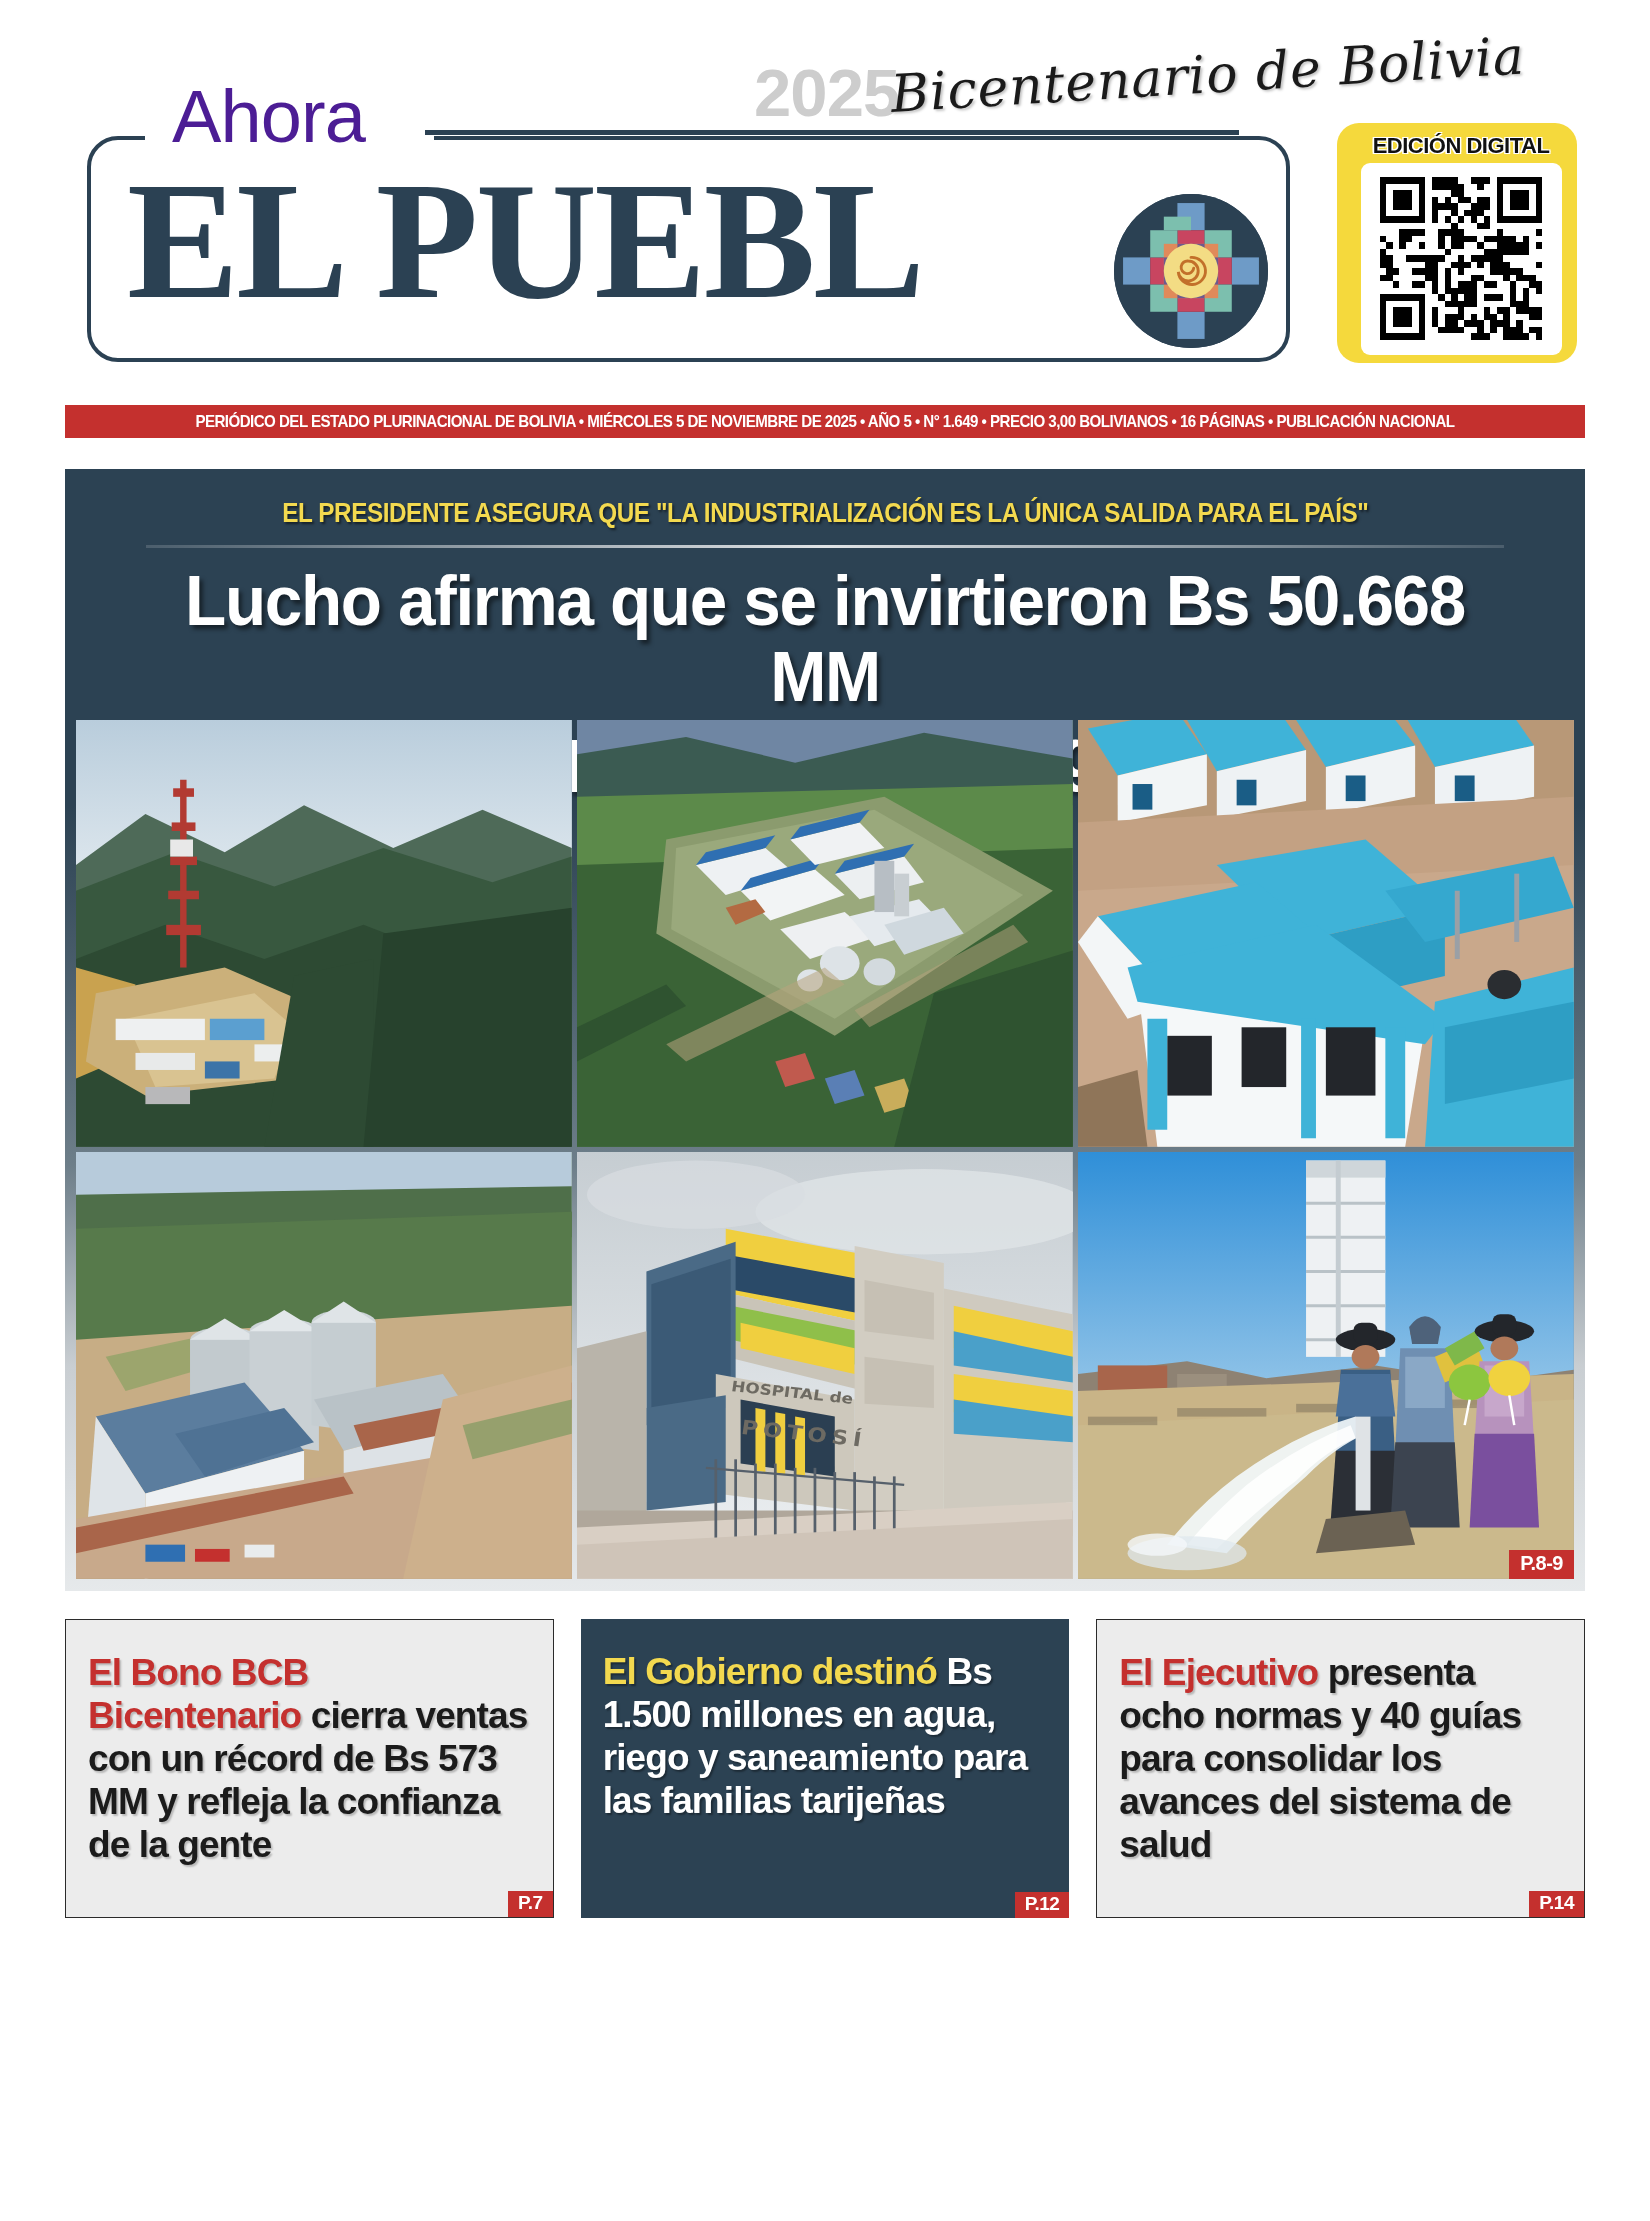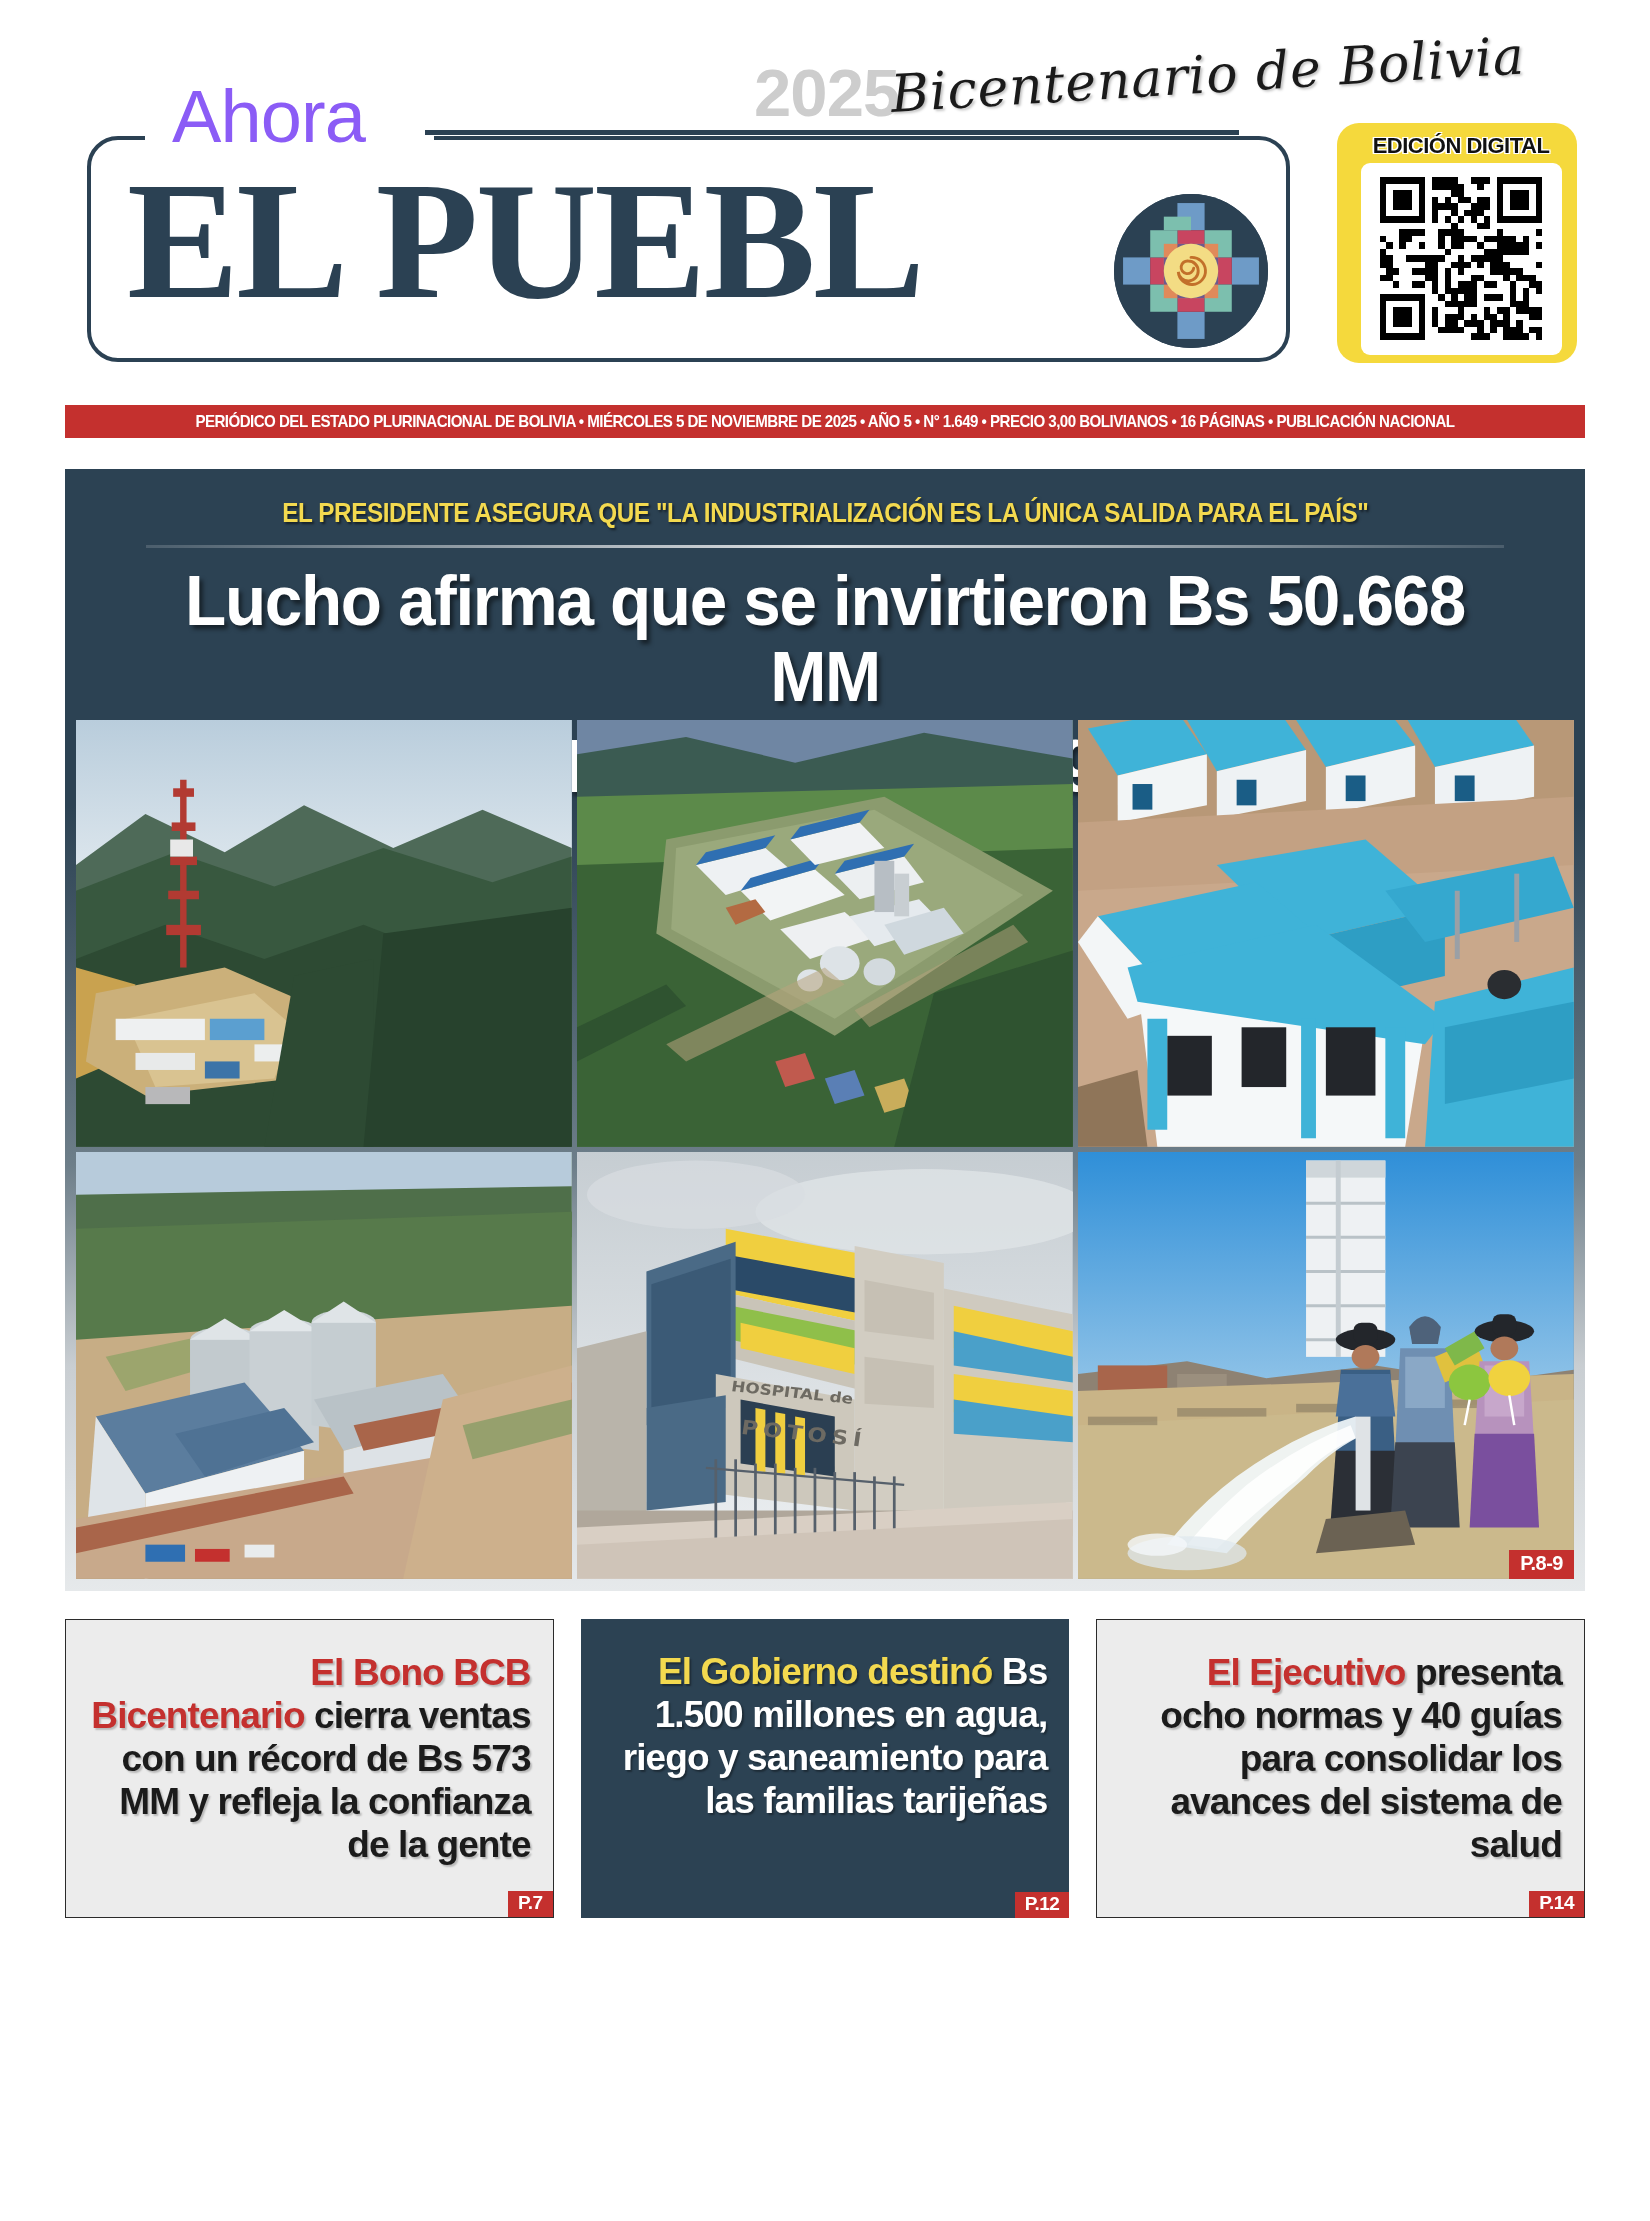--- a/index.html
+++ b/index.html
@@ -18,21 +18,21 @@
     position:absolute;left:87px;top:136px;width:1203px;height:226px;
     border:4.5px solid #2b4153;border-radius:31px;box-sizing:border-box;
     background:#fff;
   }
   
   .mast-gap{
     position:absolute;left:145px;top:127px;width:289px;height:20px;background:#fff;
   }
   .ahora{
     position:absolute;left:172px;top:80px;
-    font-size:74px;line-height:74px;font-weight:400;color:#8b5cf6;
+    font-size:74px;line-height:74px;font-weight:400;color:#4c1d95;
     letter-spacing:-0.9px;
     font-family:"Liberation Sans", sans-serif;
   }
   .ahora-rule{
     position:absolute;left:425px;top:130px;width:814px;height:4.5px;background:#2b4153;
   }
   .year2025{
     position:absolute;left:754px;top:52px;
     font-size:67px;line-height:67px;font-weight:700;color:#cdcdcd;
     letter-spacing:-0.9px;
@@ -127,21 +127,21 @@
     position:absolute;right:0;bottom:0;background:#c4302e;color:#fff;
     font-size:20px;font-weight:700;padding:2.7px 11px 3.6px 11px;letter-spacing:-0.5px;
   }
 
   
   .boxes{
     position:absolute;left:65px;top:1619px;width:1520px;height:299px;
     display:grid;grid-template-columns:1fr 1fr 1fr;gap:27px;
   }
   .box{position:relative;box-sizing:border-box;padding:31px 22px 22px 22px;
-       text-align:right;overflow:hidden;}
+       text-align:left;overflow:hidden;}
   .box.light{background:#ececec;border:1.8px solid #2b2b2b;}
   .box.dark{background:#2c4253;}
   .box-title{
     font-size:37px;line-height:43px;font-weight:700;letter-spacing:-0.9px;
     font-family:"Liberation Sans Narrow","Liberation Sans",sans-serif;
   }
   .box.light .box-title{color:#1b1b1b;text-shadow:1.8px 1.8px 1.8px rgba(0,0,0,.22);}
   .box.dark .box-title{color:#ffffff;text-shadow:1.8px 1.8px 1.8px rgba(0,0,0,.35);}
   .hl-red{color:#c4302e;}
   .hl-yellow{color:#f3d94f;}

